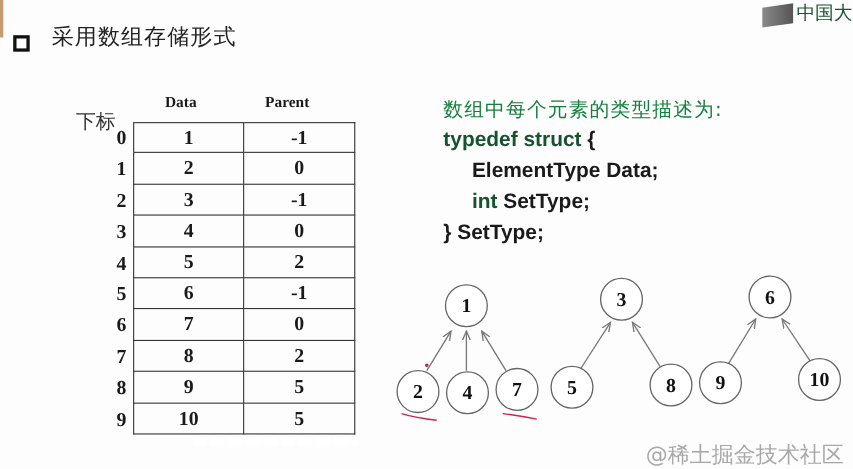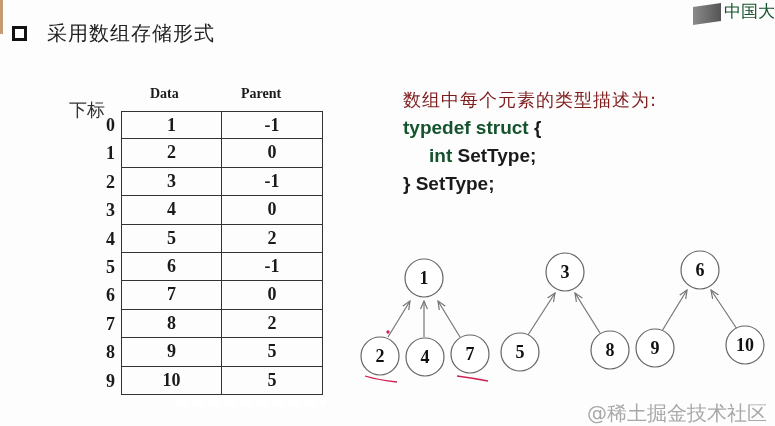--- a/index.html
+++ b/index.html
@@ -7,21 +7,21 @@
     width: 775px; height: 426px; overflow: hidden; position: relative;
     background: #fdfdfd;
     font-family: "DejaVu Sans", sans-serif;
     color: #1a1a1a;
   }
   .left-accent {
     position: absolute; left: 0; top: 0; width: 3px; height: 34px;
     background: #c69a72;
   }
   .title-row {
-    position: absolute; left: 12px; top: 20px; display: flex; align-items: center;
+    position: absolute; left: 12px; top: 20px; display: flex; align-items: flex-end;
   }
   .bullet-box {
     width: 9px; height: 9px; border: 3px solid #111; margin-right: 20px;
   }
   .title-text { font-size: 20px; color: #222; letter-spacing: 1px; }
 
   .logo {
     position: absolute; right: 0; top: 0; display: flex; align-items: flex-end;
     color: #14532d; font-size: 17px;
   }
@@ -51,21 +51,21 @@
   .row:first-child .cell { border-top: 1.5px solid #333; }
   .c-data { width: 101px; }
   .c-parent { width: 101px; border-left: none; }
 
   
   .code {
     position: absolute; left: 403px; top: 86px;
     font-family: "Liberation Sans", sans-serif; font-weight: bold; font-size: 19px;
     line-height: 28px;
   }
-  .code .desc { font-family: "DejaVu Sans", sans-serif; font-weight: normal; font-size: 18px; color: #7f1d1d; letter-spacing: 1px; }
+  .code .desc { font-family: "DejaVu Sans", sans-serif; font-weight: normal; font-size: 18px; color: #15803d; letter-spacing: 1px; }
   .kw { color: #14532d; }
   .indent { padding-left: 26px; }
 
   
   .tree-svg { position: absolute; left: 0; top: 0; }
   .node-text { font-family: "Liberation Serif", serif; font-weight: bold; font-size: 18px; }
 
   .watermark {
     position: absolute; right: 8px; top: 400px; font-size: 20px; color: #a8a8a8;
   }
@@ -143,20 +143,21 @@
       <span class="idx">9</span>
       <div class="cell c-data">10</div>
       <div class="cell c-parent">5</div>
     </div>
 </div>
 <div class="bottom-mask"></div>
 
 <div class="code">
   <div class="desc">数组中每个元素的类型描述为:</div>
   <div><span class="kw">typedef struct</span><span> {</span></div>
+  <div class="indent">ElementType Data;</div>
   <div class="indent"><span class="kw">int</span><span> SetType;</span></div>
   <div>} SetType;</div>
 </div>
 
 <svg class="tree-svg" width="775" height="426">
   <defs>
     <marker id="arr" markerWidth="8" markerHeight="8" refX="7" refY="4" orient="auto">
       <path d="M0,1 L7,4 L0,7" fill="none" stroke="#777" stroke-width="1"></path>
     </marker>
   </defs>

